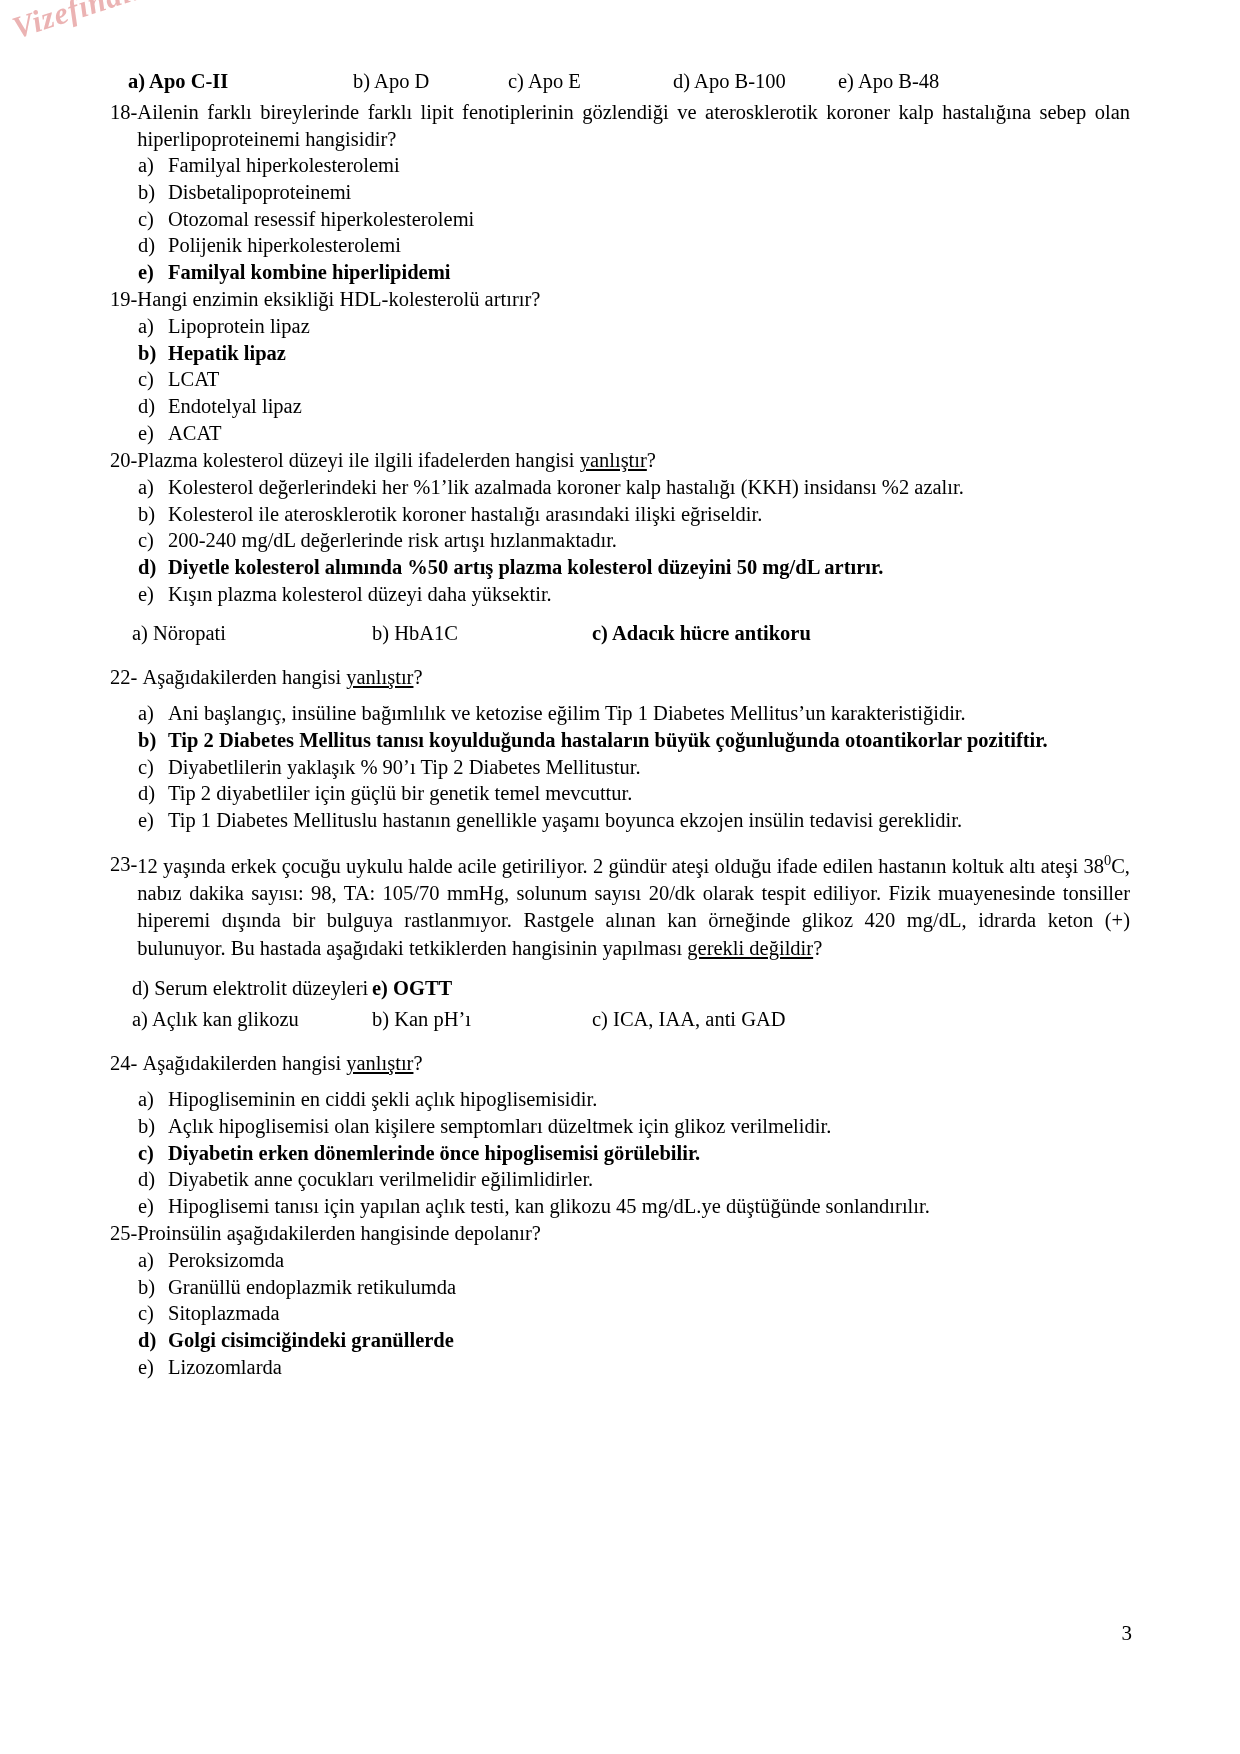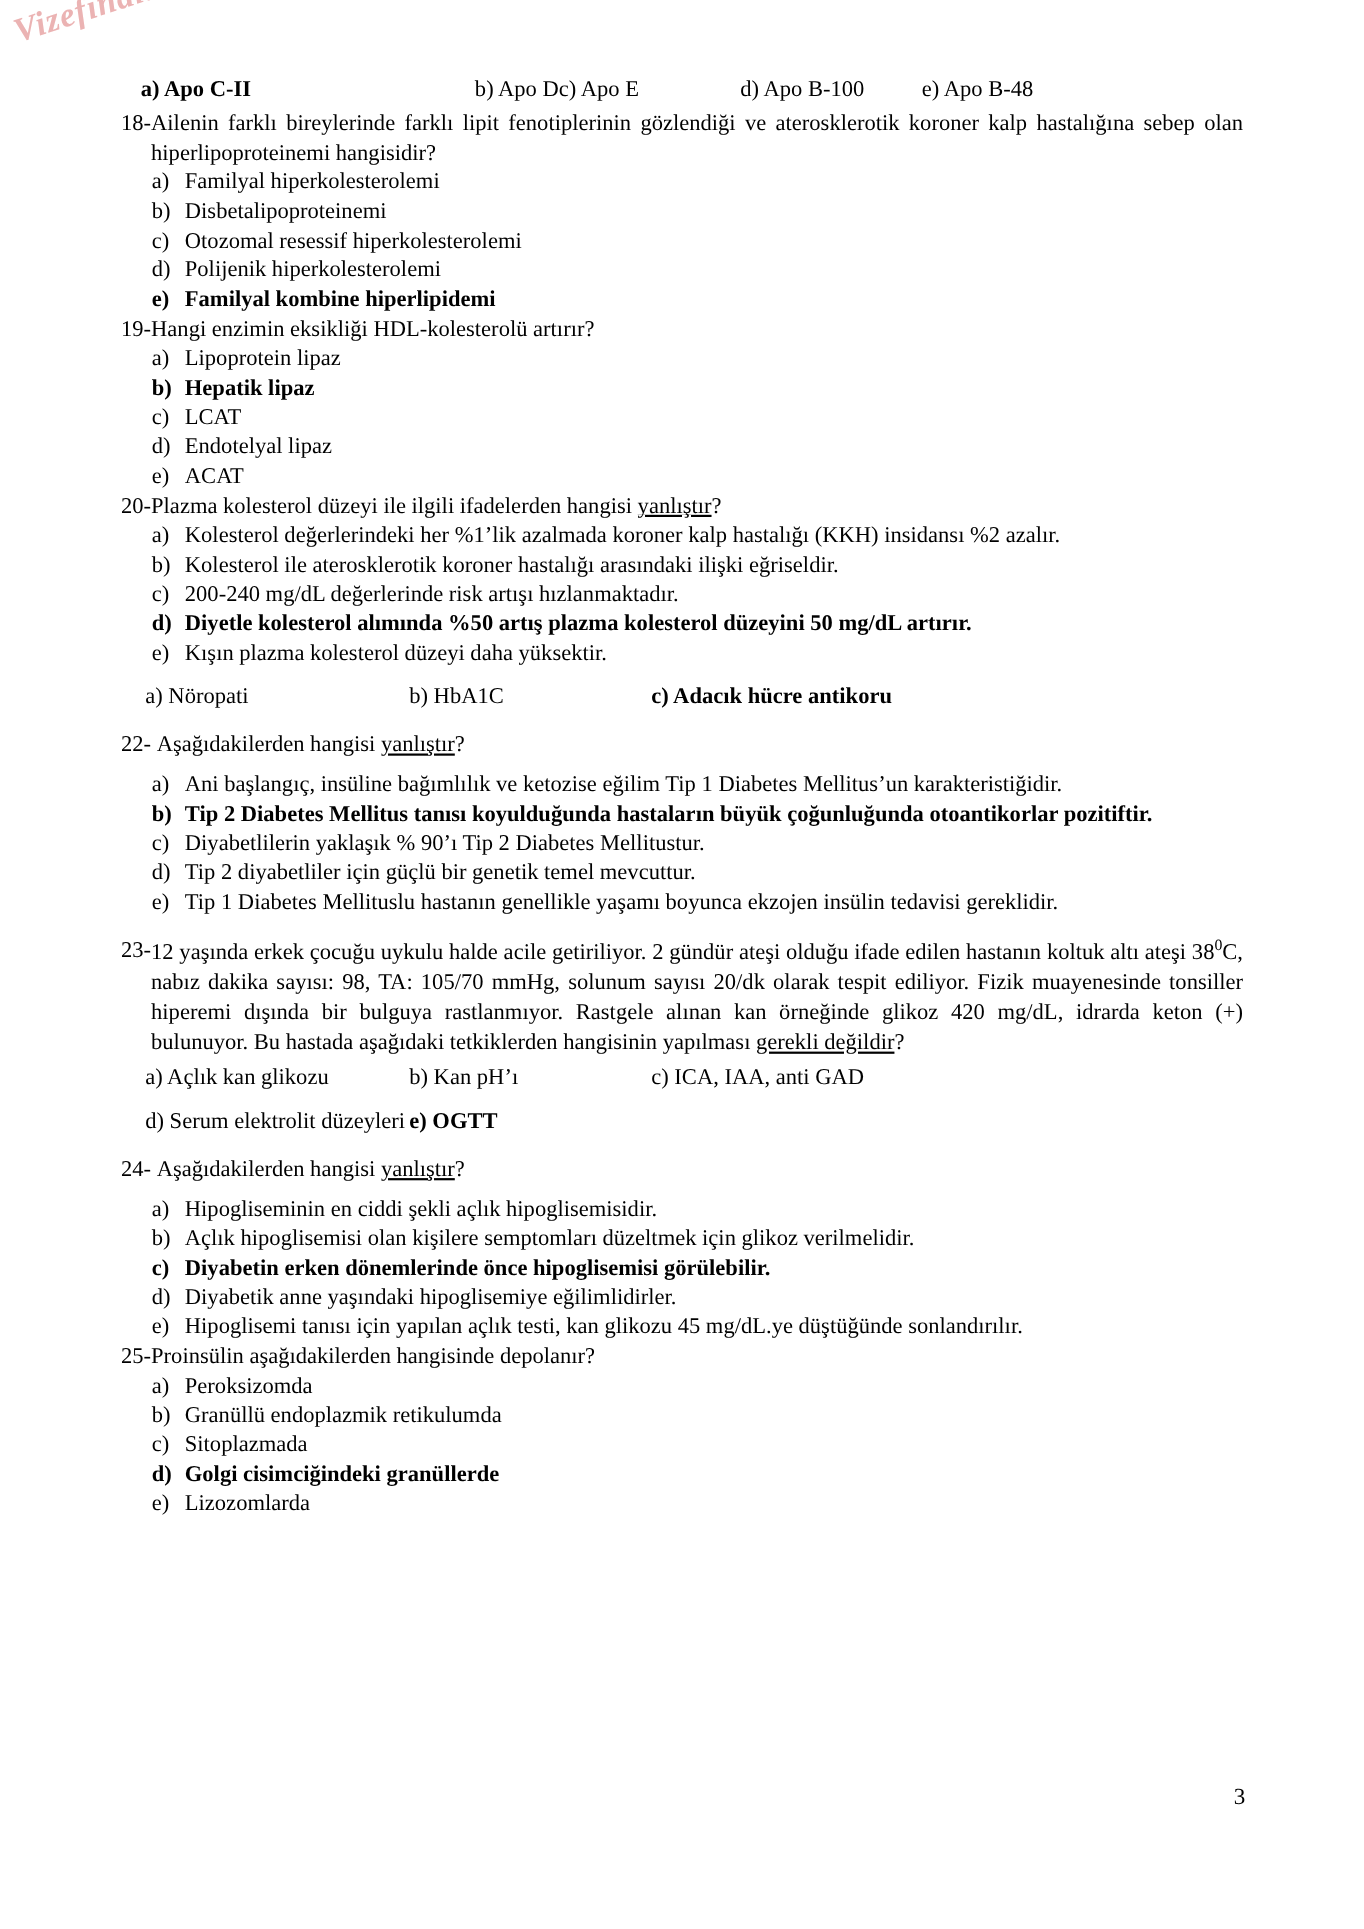--- a/index.html
+++ b/index.html
@@ -44,21 +44,21 @@
     display: flex;
     align-items: baseline;
     font-size: 20.5px;
     margin: 0 0 6px 0;
     padding-left: 18px;
   }
   .toprow .opt {
     white-space: nowrap;
   }
   .toprow .o1 { width: 225px; font-weight: bold; }
-  .toprow .o2 { width: 155px; text-align: right; }
+  .toprow .o2 { width: 155px; }
   .toprow .o3 { width: 165px; }
   .toprow .o4 { width: 165px; }
   .toprow .o5 { width: 150px; }
 
   .q {
     margin: 0 0 1px 0;
     font-size: 20.5px;
     line-height: 1.30;
   }
   .q-head {
@@ -286,29 +286,29 @@
   </div>
 
   <div class="spacer-md"></div>
 
   <div class="q">
     <div class="para para-indent">
       <span class="pnum">23-</span>
       <span class="pbody"><span>12 yaşında erkek çocuğu uykulu halde acile getiriliyor. 2 gündür ateşi olduğu ifade edilen hastanın koltuk altı ateşi 38</span><sup>0</sup><span>C, nabız dakika sayısı: 98, TA: 105/70 mmHg, solunum sayısı 20/dk olarak tespit ediliyor. Fizik muayenesinde tonsiller hiperemi dışında bir bulguya rastlanmıyor. Rastgele alınan kan örneğinde glikoz 420 mg/dL, idrarda keton (+) bulunuyor. Bu hastada aşağıdaki tetkiklerden hangisinin yapılması </span><span class="u">gerekli değildir</span><span>?</span></span>
     </div>
     <div class="grid-opts">
+      <div class="grid-row">
+        <span class="cell gw1">d) Serum elektrolit düzeyleri</span>
+        <span class="cell gw2 bold">e) OGTT</span>
+      </div>
       <div class="grid-row" style="margin-top:4px;">
         <span class="cell gw1">a) Açlık kan glikozu</span>
         <span class="cell gw2">b) Kan pH’ı</span>
         <span class="cell gw3">c) ICA, IAA, anti GAD</span>
       </div>
-      <div class="grid-row">
-        <span class="cell gw1">d) Serum elektrolit düzeyleri</span>
-        <span class="cell gw2 bold">e) OGTT</span>
-      </div>
     </div>
   </div>
 
   <div class="spacer-md"></div>
 
   <div class="q">
     <div class="q-head">
       <span class="q-num">24- </span>
       <span class="q-text"><span>Aşağıdakilerden hangisi </span><span class="u">yanlıştır</span><span>?</span></span>
     </div>
@@ -321,21 +321,21 @@
       <li>
           <span class="lbl">b)</span>
           <span class="txt">Açlık hipoglisemisi olan kişilere semptomları düzeltmek için glikoz verilmelidir.</span>
         </li>
       <li>
           <span class="lbl bold">c)</span>
           <span class="txt bold">Diyabetin erken dönemlerinde önce hipoglisemisi görülebilir.</span>
         </li>
       <li>
           <span class="lbl">d)</span>
-          <span class="txt">Diyabetik anne yaşındaki hipoglisemiye eğilimlidirler.</span>
+          <span class="txt">Diyabetik anne çocukları verilmelidir eğilimlidirler.</span>
         </li>
       <li>
           <span class="lbl">e)</span>
           <span class="txt">Hipoglisemi tanısı için yapılan açlık testi, kan glikozu 45 mg/dL.ye düştüğünde sonlandırılır.</span>
         </li>
     </ul>
   </div>
 
   <div class="q">
     <div class="q-head">

